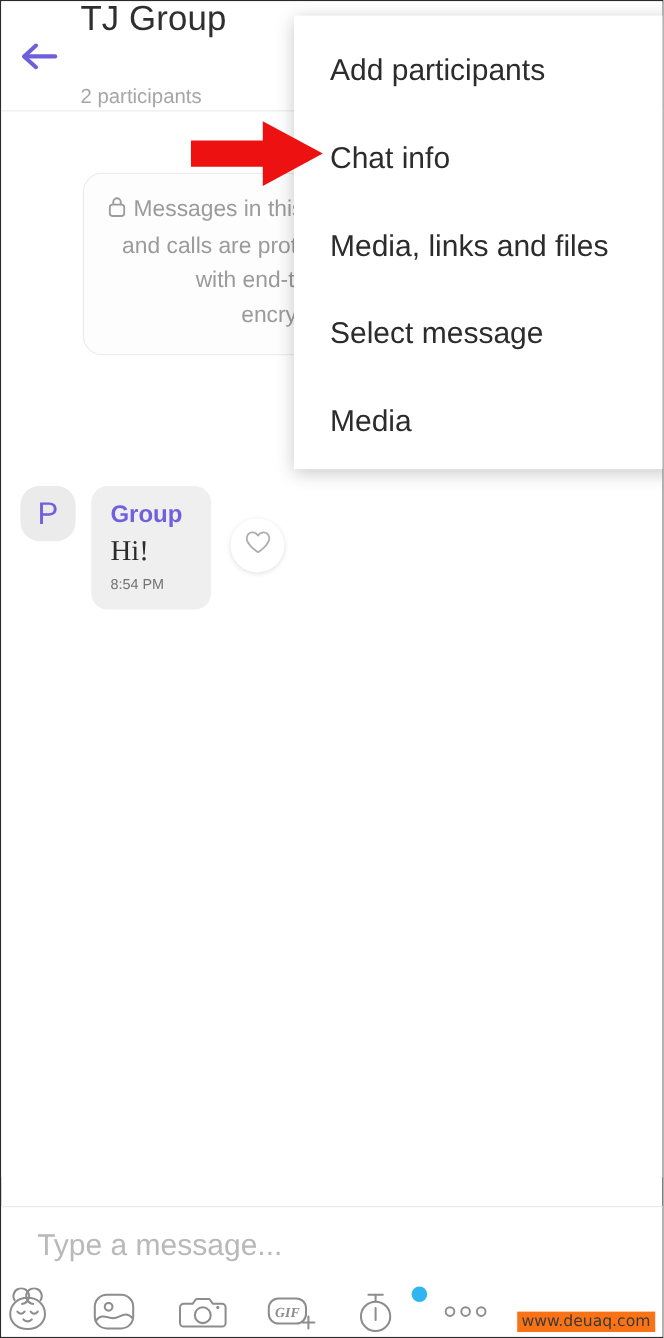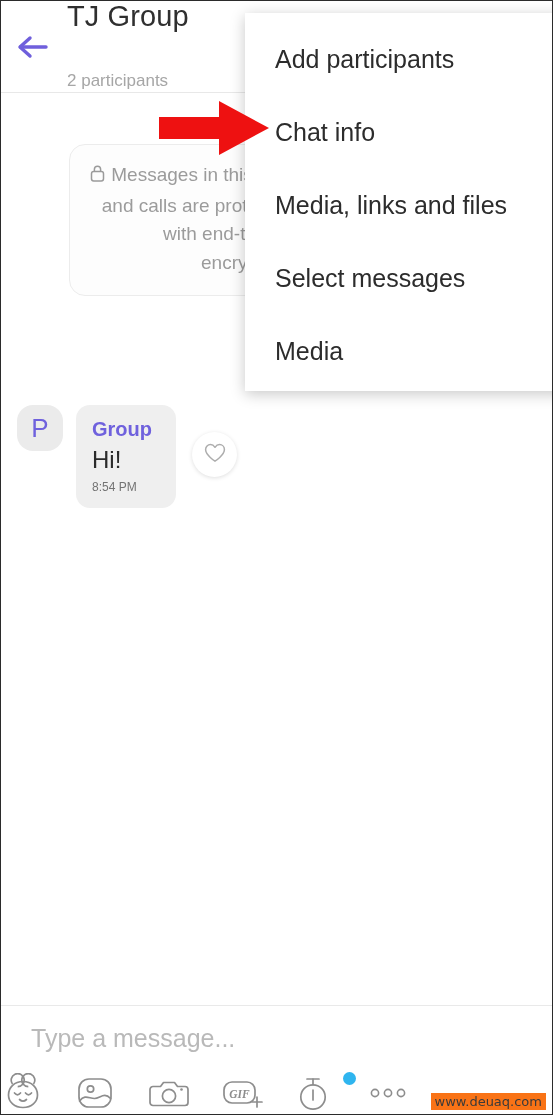--- a/index.html
+++ b/index.html
@@ -76,21 +76,21 @@
   }
   .avatar-letter { font-size: 26px; color: #6f61dd; line-height: 1; }
   .bubble {
     margin-left: 13px;
     background: #efefef;
     border-radius: 14px;
     padding: 10px 16px 12px 16px;
     min-width: 100px;
   }
   .sender { font-size: 20px; color: #6f61dd; font-weight: bold; line-height: 1.4; }
-  .msg-text { font-size: 24px; color: #2b2b2b; line-height: 1.35; margin-top: 1px; }
+  .msg-text { font-size: 24px; color: #2b2b2b; line-height: 1.35; margin-top: 1px; font-family: Liberation Serif, serif; }
   .msg-time { font-size: 12px; color: #737373; line-height: 1.4; margin-top: 3px; }
   .react-btn {
     margin-left: 16px; margin-top: 27px;
     width: 45px; height: 45px; border-radius: 50%;
     background: #ffffff;
     box-shadow: 0 1px 4px rgba(0,0,0,0.13);
     display: flex; align-items: center; justify-content: center;
     flex: none;
   }
 
@@ -286,21 +286,21 @@
     <div class="menu-item">
       <span>Add participants</span>
     </div>
     <div class="menu-item">
       <span>Chat info</span>
     </div>
     <div class="menu-item">
       <span>Media, links and files</span>
     </div>
     <div class="menu-item">
-      <span>Select messages</span>
+      <span>Select message</span>
     </div>
     <div class="menu-item">
       <span>Media</span>
     </div>
   </div>
 
   <div class="red-arrow">
     <svg width="112" height="62" viewBox="0 0 112 62">
       <path d="M0 20 L60 20 L60 4 L110 31 L60 58 L60 42 L0 42 Z" fill="#ee1111"></path>
     </svg>

